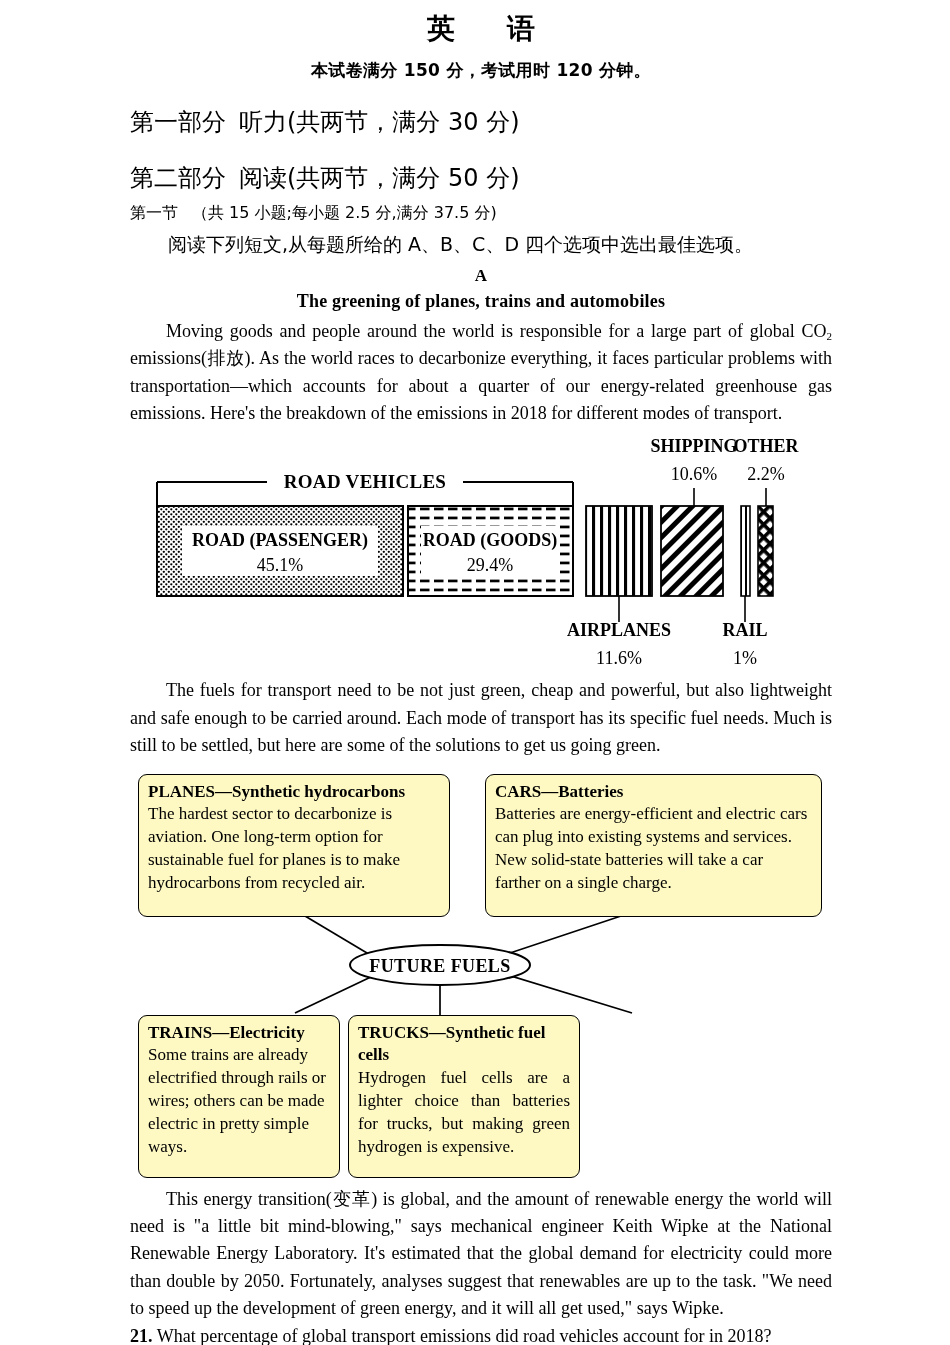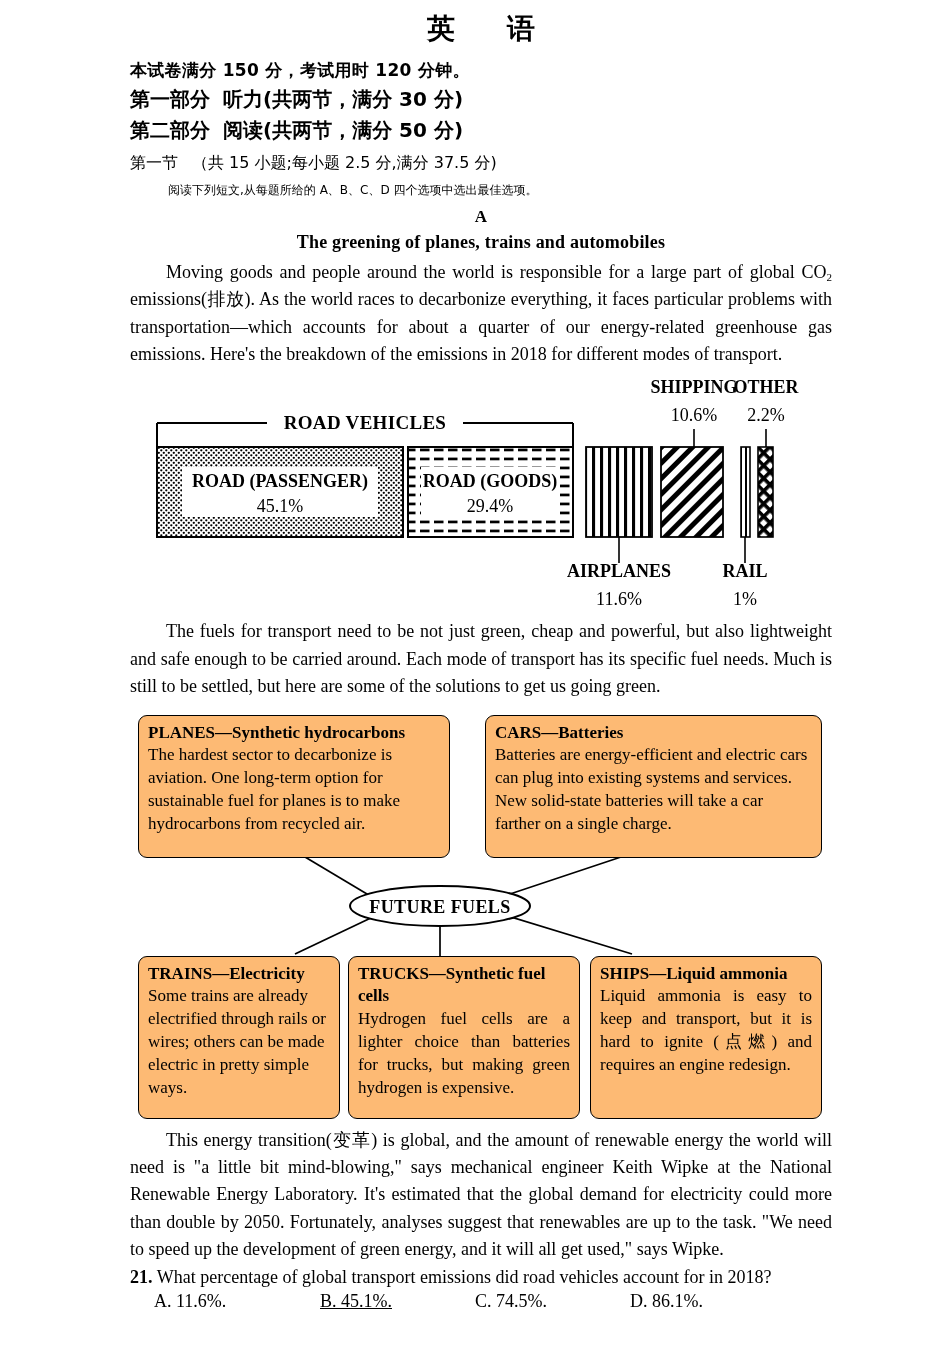--- a/index.html
+++ b/index.html
@@ -19,42 +19,43 @@
   .exam-title {
     text-align: center;
     font-family: "DejaVu Sans", sans-serif;
     font-weight: bold;
     font-size: 28px;
     letter-spacing: 12px;
     margin: 10px 0 0 0;
     padding-left: 12px;
   }
   .exam-subtitle {
+    text-align: center;
     font-size: 17px;
     font-weight: bold;
     font-family: "DejaVu Sans", sans-serif;
     margin-top: 11px;
     letter-spacing: 0.3px;
   }
   .section-head {
     font-family: "DejaVu Sans", sans-serif;
-    font-weight: bold;
-    font-size: 20px;
-    margin-top: 4px;
+    font-weight: normal;
+    font-size: 24px;
+    margin-top: 24px;
     letter-spacing: 0px;
   }
   .section-head .gap { display: inline-block; width: 13px; }
   .subsection {
     font-size: 16px;
     margin-top: 9px;
     font-family: "DejaVu Sans", sans-serif;
   }
   .subsection .gap { display: inline-block; width: 14px; }
   .instruction {
-    font-size: 12px;
+    font-size: 19px;
     margin-top: 8px;
     padding-left: 38px;
     font-family: "DejaVu Sans", sans-serif;
   }
 
   
   .passage-letter {
     text-align: center;
     font-weight: bold;
     font-size: 17px;
@@ -82,21 +83,21 @@
   .chart-wrap { position: relative; height: 238px; margin-top: 6px; }
   .chart-svg { position: absolute; left: -130px; top: 0; }
 
   
   .diagram-wrap { position: relative; height: 410px; margin-top: 10px; }
   .diagram-svg { position: absolute; left: -130px; top: 0; }
   .fbox {
     position: absolute;
     border: 1.6px solid #000;
     border-radius: 9px;
-    background: #fdba74;
+    background: #fef9c3;
     padding: 6px 9px 5px 9px;
     font-size: 17px;
     line-height: 1.345;
   }
   .fbox .ftitle { font-weight: bold; display: block; }
   .fbox .fbody { display: block; }
   .fbox.justify .fbody { text-align: justify; text-align-last: left; }
 
   
   .question {
@@ -231,24 +232,20 @@
     <div class="fbox" style="left:355px; top:4px; width:337px; height:143px;">
       <span class="ftitle">CARS—Batteries</span>
       <span class="fbody">Batteries are energy-efficient and electric cars can plug into existing systems and services. New solid-state batteries will take a car farther on a single charge.</span>
     </div>
 
     <div class="fbox justify" style="left:218px; top:245px; width:232px; height:163px;">
       <span class="ftitle">TRUCKS—Synthetic fuel cells</span>
       <span class="fbody">Hydrogen fuel cells are a lighter choice than batteries for trucks, but making green hydrogen is expensive.</span>
     </div>
 
-    <div class="fbox justify" style="left:460px; top:245px; width:232px; height:163px;">
-      <span class="ftitle">SHIPS—Liquid ammonia</span>
-      <span class="fbody">Liquid ammonia is easy to keep and transport, but it is hard to ignite (点燃) and requires an engine redesign.</span>
-    </div>
   </div>
 
   <p class="body-text indent">This energy transition(变革) is global, and the amount of renewable energy the world will need is "a little bit mind-blowing," says mechanical engineer Keith Wipke at the National Renewable Energy Laboratory. It's estimated that the global demand for electricity could more than double by 2050. Fortunately, analyses suggest that renewables are up to the task. "We need to speed up the development of green energy, and it will all get used," says Wipke.</p>
 
   <div class="question">
     <span class="qnum">21.</span>
     <span>What percentage of global transport emissions did road vehicles account for in 2018?</span>
   </div>
   <div class="options">
     <span style="left:24px;">A. 11.6%.</span>

